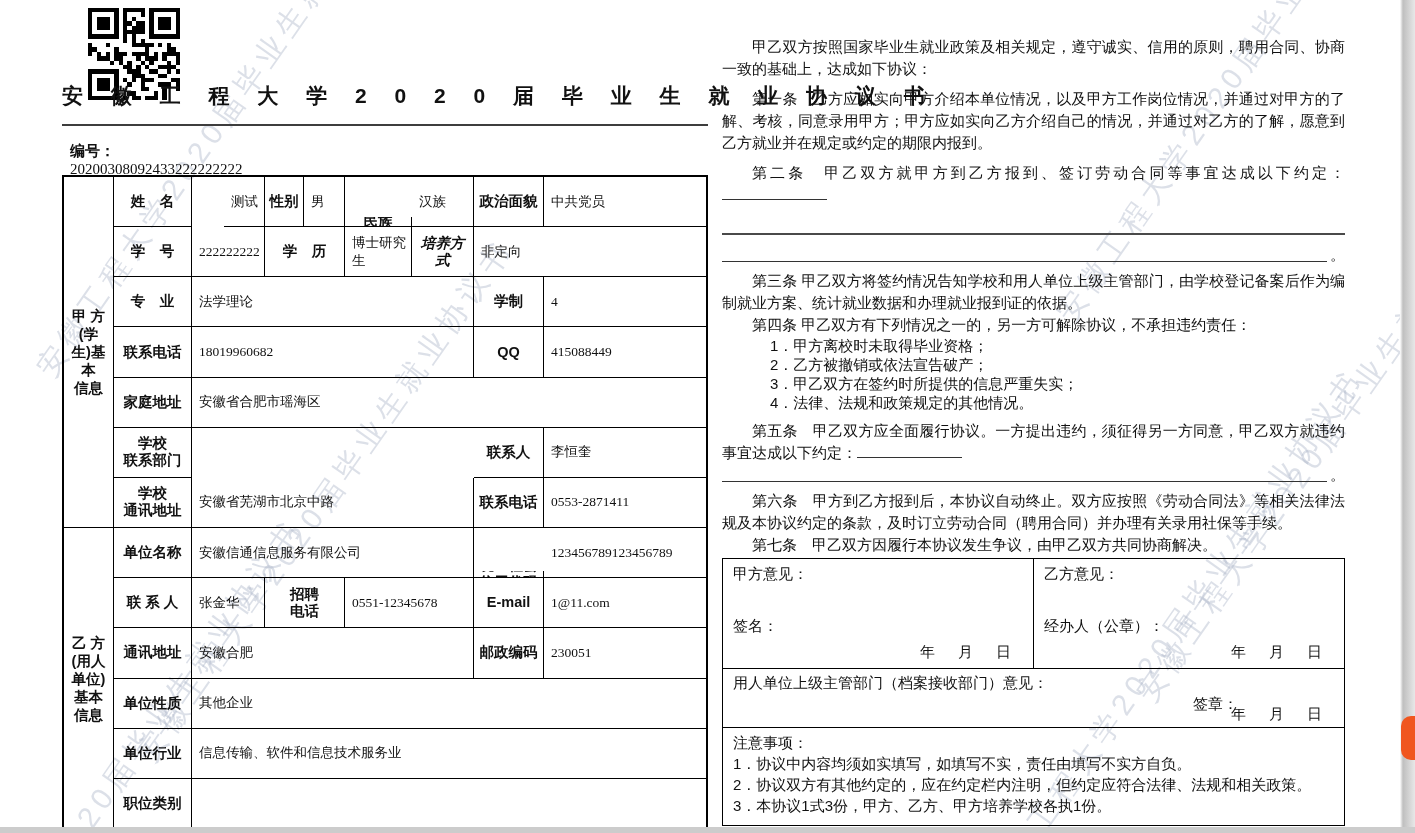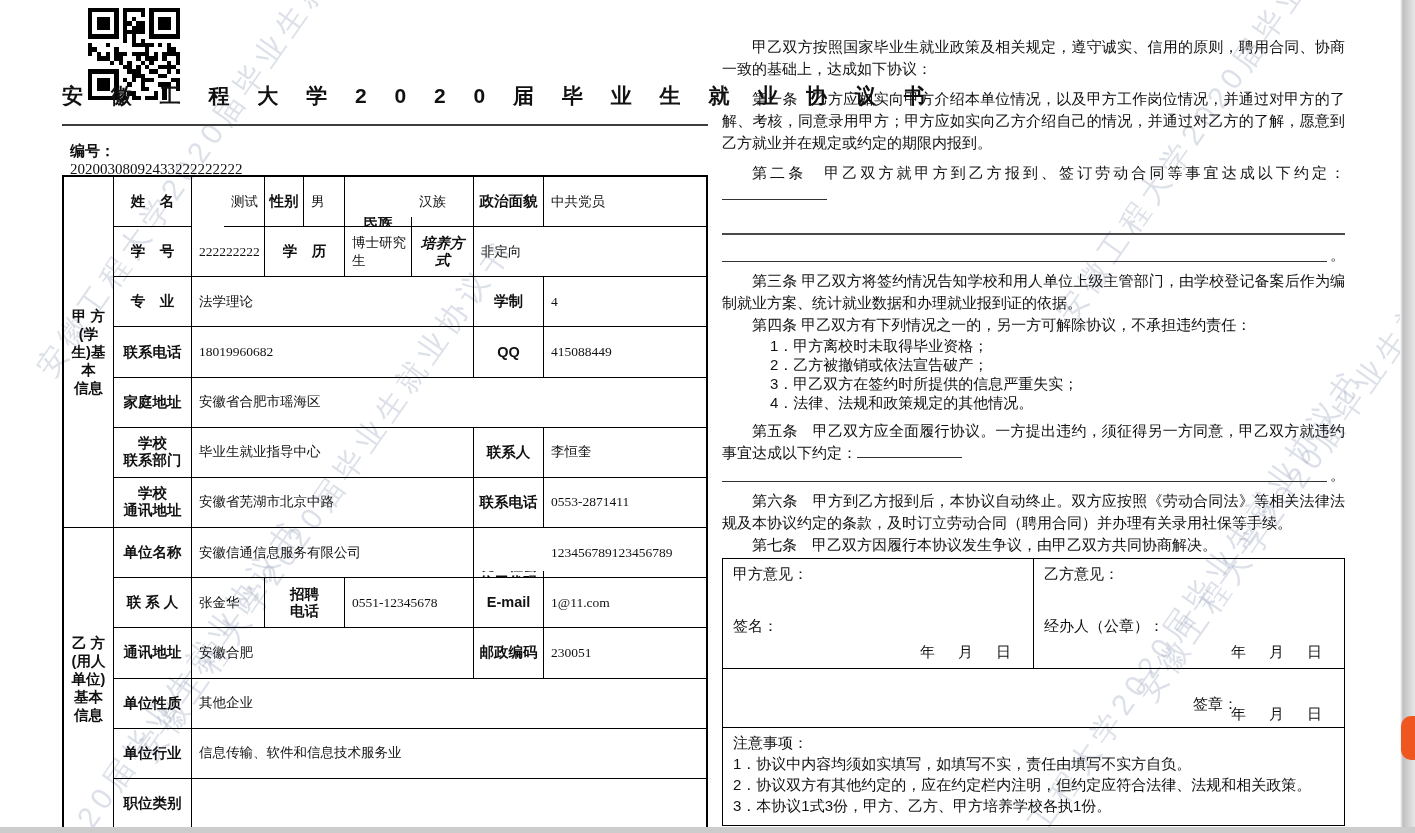--- a/index.html
+++ b/index.html
@@ -285,21 +285,20 @@
     <div class="lbl" style="grid-area:4/2;">联系电话</div>
     <div class="val" style="grid-area:4/3/5/8;">18019960682</div>
     <div class="lbl" style="grid-area:4/8;">QQ</div>
     <div class="val noR" style="grid-area:4/9;">415088449</div>
 
     <div class="lbl" style="grid-area:5/2;">家庭地址</div>
     <div class="val noR" style="grid-area:5/3/6/10;">安徽省合肥市瑶海区</div>
 
     <div class="lbl" style="grid-area:6/2;">学校
 联系部门</div>
-    <div class="val" style="grid-area:6/3/7/8;">毕业生就业指导中心</div>
     <div class="lbl" style="grid-area:6/8;">联系人</div>
     <div class="val noR" style="grid-area:6/9;">李恒奎</div>
 
     <div class="lbl" style="grid-area:7/2;">学校
 通讯地址</div>
     <div class="val" style="grid-area:7/3/8/8;">安徽省芜湖市北京中路</div>
     <div class="lbl" style="grid-area:7/8;">联系电话</div>
     <div class="val noR" style="grid-area:7/9;">0553-2871411</div>
 
     <div class="lbl" style="grid-area:8/2;">单位名称</div>
@@ -364,20 +363,21 @@
         <div class="sign">签名：</div>
         <div class="date">年　月　日</div>
       </div>
       <div class="ocell">
         <div>乙方意见：</div>
         <div class="sign">经办人（公章）：</div>
         <div class="date">年　月　日</div>
       </div>
     </div>
     <div class="orow2">
+      <div>用人单位上级主管部门（档案接收部门）意见：</div>
       <div class="seal">签章：</div>
       <div class="date">年　月　日</div>
     </div>
     <div class="orow3">
       <div class="nt">注意事项：</div>
       <div class="nt">1．协议中内容均须如实填写，如填写不实，责任由填写不实方自负。</div>
       <div class="nt">2．协议双方有其他约定的，应在约定栏内注明，但约定应符合法律、法规和相关政策。</div>
       <div class="nt">3．本协议1式3份，甲方、乙方、甲方培养学校各执1份。</div>
     </div>
   </div>

